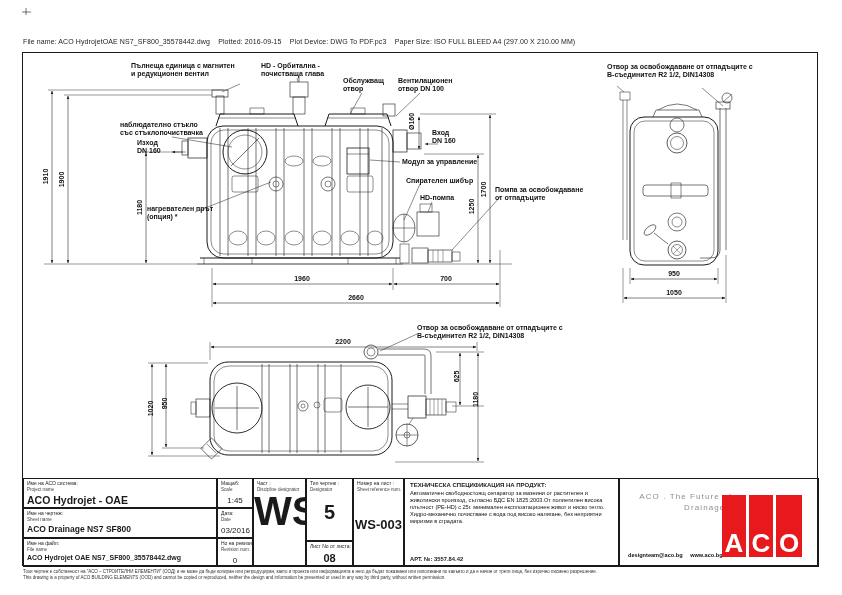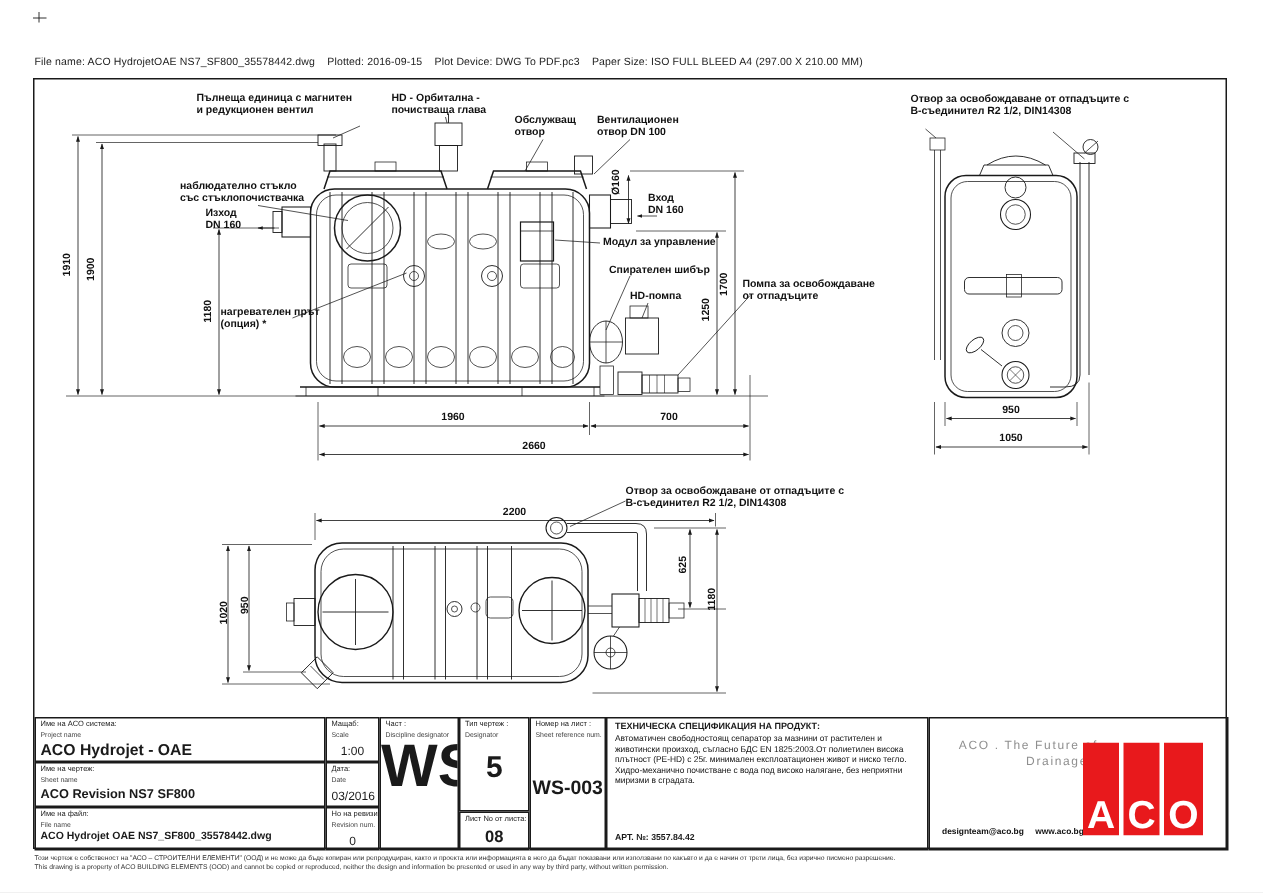--- a/index.html
+++ b/index.html
@@ -44,31 +44,31 @@
   <div class="frame">
 
     <div class="cell" style="left:0;top:425px;width:194px;height:30px">
       <span class="cl">Име на ACO система:</span>
       <span class="cle">Project name</span>
       <span class="cv v-project">ACO Hydrojet - OAE</span>
     </div>
     <div class="cell" style="left:0;top:455px;width:194px;height:30px">
       <span class="cl">Име на чертеж:</span>
       <span class="cle">Sheet name</span>
-      <span class="cv v-sheet">ACO Revision NS7 SF800</span>
+      <span class="cv v-sheet">ACO Drainage NS7 SF800</span>
     </div>
     <div class="cell" style="left:0;top:485px;width:194px;height:29px">
       <span class="cl">Име на файл:</span>
       <span class="cle">File name</span>
       <span class="cv v-file">ACO Hydrojet OAE NS7_SF800_35578442.dwg</span>
     </div>
     <div class="cell" style="left:194px;top:425px;width:36px;height:30px">
       <span class="cl">Мащаб:</span>
       <span class="cle">Scale</span>
-      <span class="cv v-mid">1:00</span>
+      <span class="cv v-mid">1:45</span>
     </div>
     <div class="cell" style="left:194px;top:455px;width:36px;height:30px">
       <span class="cl">Дата:</span>
       <span class="cle">Date</span>
       <span class="cv v-mid">03/2016</span>
     </div>
     <div class="cell" style="left:194px;top:485px;width:36px;height:29px">
       <span class="cl">Но на ревизия:</span>
       <span class="cle">Revision num.</span>
       <span class="cv v-mid">0</span>

